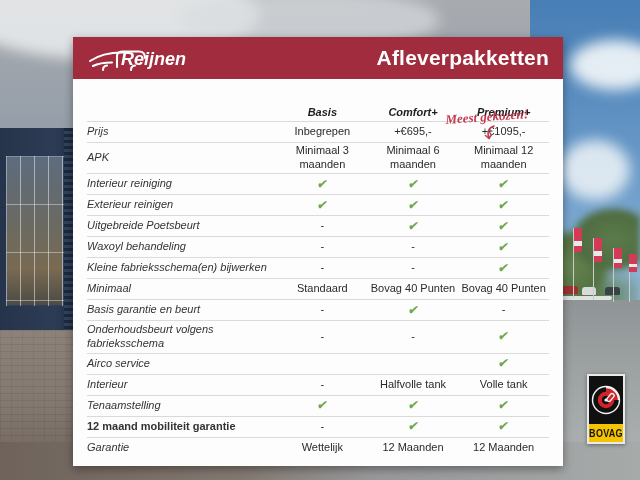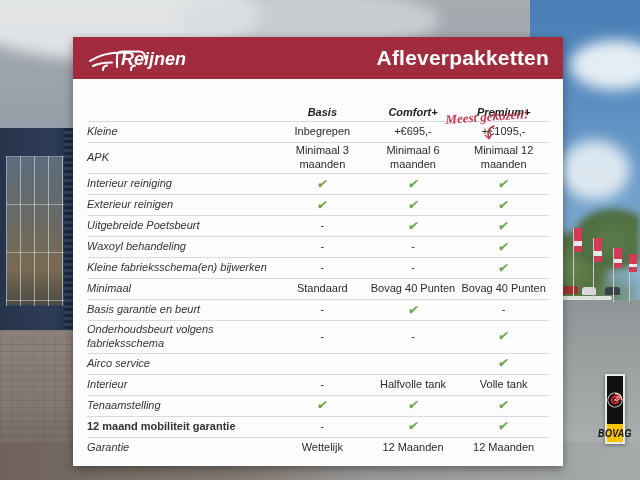--- a/index.html
+++ b/index.html
@@ -67,23 +67,23 @@
   .trow{display:grid;grid-template-columns:190px 1fr 1fr 1fr;align-items:center;
         min-height:20px;border-top:1px solid #dadada;}
   .trow.tall{min-height:30px;}
   .cell{font-size:11px;color:#2a2a2a;line-height:1.25;}
   .cell.label{font-style:italic;color:#333;padding:2px 4px 2px 0;}
   .cell.label.upright{font-style:normal;font-weight:bold;}
   .cell.val{text-align:center;padding:1px 2px;}
   .cell.val.check{color:#6fa84e;font-size:12px;font-weight:bold;transform:skewX(-10deg);}
 
   
-  .bovag{position:absolute;right:15px;top:374px;width:20px;height:70px;background:#101010;
+  .bovag{position:absolute;right:15px;top:374px;width:38px;height:70px;background:#101010;
          border:2px solid #e9e9e9;box-sizing:border-box;box-shadow:0 1px 4px rgba(0,0,0,.4);
-         display:flex;flex-direction:column;font-style:italic;}
+         display:flex;flex-direction:column;}
   .bovag-emblem{flex:1;display:flex;align-items:center;justify-content:center;}
   .bovag-bottom{height:18px;background:#f5c400;display:flex;align-items:center;justify-content:center;}
   .bovag-text{font-size:9px;font-weight:bold;color:#111;letter-spacing:.3px;transform:scaleY(1.25);}
 </style>
 </head>
 <body>
 
 <div class="stage">
 
   <div>
@@ -140,21 +140,21 @@
 
       <div class="colhead">
         <div class="ch"></div>
         <div class="ch">Basis</div>
         <div class="ch">Comfort+</div>
         <div class="ch">Premium+</div>
       </div>
 
       <div>
           <div class="trow">
-    <div class="cell label">Kleine</div>
+    <div class="cell label">Prijs</div>
     <div class="cell val c0">Inbegrepen</div>
     <div class="cell val c1">+€695,-</div>
     <div class="cell val c2">+€1095,-</div>
   </div>
           <div class="trow tall">
     <div class="cell label">APK</div>
     <div class="cell val c0">Minimaal 3 maanden</div>
     <div class="cell val c1">Minimaal 6 maanden</div>
     <div class="cell val c2">Minimaal 12 maanden</div>
   </div>

